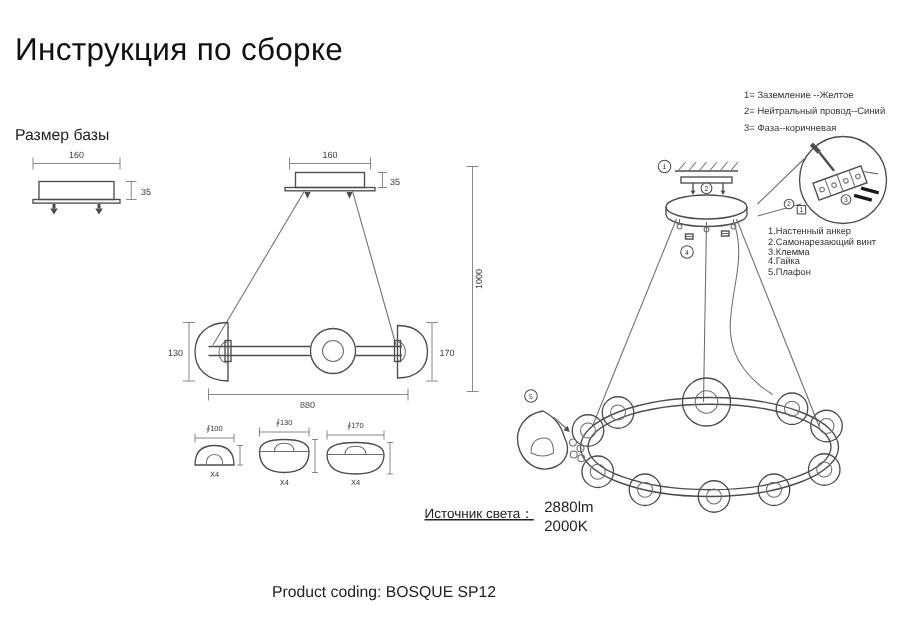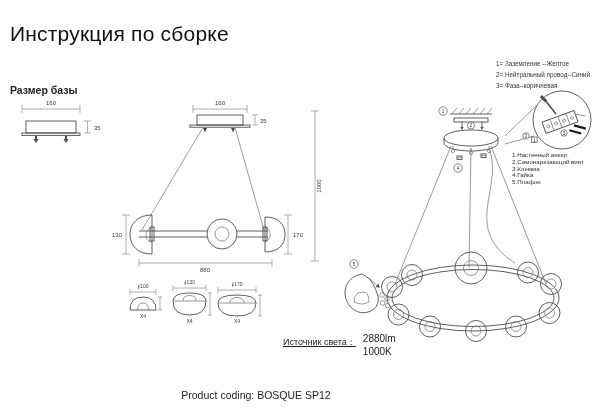--- a/index.html
+++ b/index.html
@@ -1,21 +1,21 @@
 <!DOCTYPE html>
 <html><head>
 <meta charset="utf-8">
 <style>
   html,body{margin:0;padding:0;background:#fff;}
   .sheet{position:relative;width:600px;height:414px;background:#ffffff;overflow:hidden;
          font-family:"Liberation Sans",sans-serif;color:#1c1c1c;}
   .abs{position:absolute;}
   .page-title{left:10px;top:22px;font-size:21px;font-weight:400;color:#111;letter-spacing:.2px;}
   .sec-label{font-size:10.5px;color:#222;}
-  .base-label{left:10px;top:84px;font-weight:bold;}
+  .base-label{left:10px;top:84px;}
   .overall-label{left:145px;top:84px;}
   .legend{left:496px;top:58px;font-size:6.3px;color:#333;line-height:11px;white-space:nowrap;}
   .parts{left:512px;top:152px;font-size:6.2px;color:#333;line-height:6.8px;white-space:nowrap;}
   .light{left:283px;top:332px;display:flex;gap:7px;}
   .light .lbl{font-size:9px;color:#222;padding-top:4px;text-decoration:underline;}
   .light .vals{font-size:10px;color:#222;line-height:13px;}
   .product{left:0;top:389px;width:512px;text-align:center;font-size:10.5px;color:#222;}
   svg{position:absolute;overflow:visible;}
   svg text{font-family:"Liberation Sans",sans-serif;fill:#333;}
   .ln{stroke:#4d4d4d;stroke-width:.9;fill:none;}
@@ -306,19 +306,19 @@
     <div>2.Самонарезающий винт</div>
     <div>3.Клемма</div>
     <div>4.Гайка</div>
     <div>5.Плафон</div>
   </div>
 
   <div class="abs light">
     <span class="lbl">Источник света：</span>
     <span class="vals">
       <span style="display:block">2880lm</span>
-      <span style="display:block">1000K</span>
+      <span style="display:block">2000K</span>
     </span>
   </div>
 
   <div class="abs product">Product coding: BOSQUE SP12</div>
 
 </div>
 
 </body></html>

